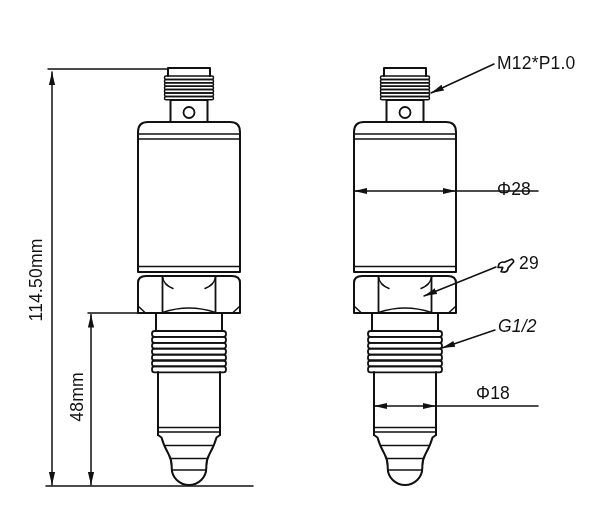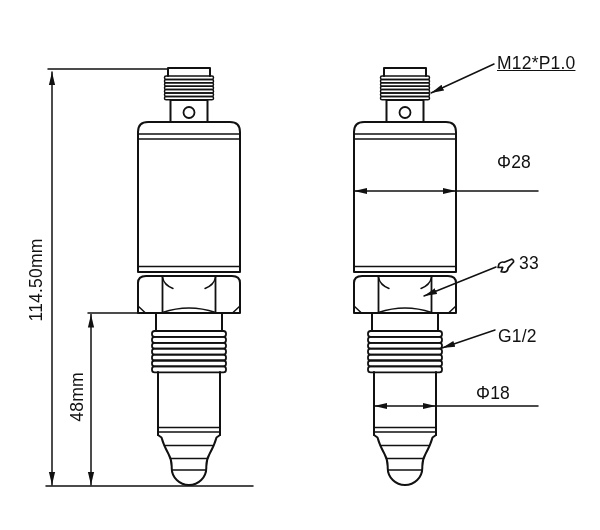--- a/index.html
+++ b/index.html
@@ -104,22 +104,22 @@
       <path d="M -7.2,-2.6 L -4.8,-4.8 A 4.8,4.8 0 0 1 0.8,-3.4
                L 8.6,-1.7 A 2.3,2.3 0 0 1 8.6,1.7 L 0.8,3.4
                A 4.8,4.8 0 0 1 -4.8,4.8 L -7.2,2.6 L -3.4,0 Z" stroke-width="1.7"></path>
     </g>
   </svg>
 
   <div class="lbl vert" style="left:37px;top:280px;">114.50mm</div>
 
   <div class="lbl vert" style="left:78px;top:397px;">48mm</div>
 
-  <div class="lbl" style="left:497px;top:54px;text-decoration:underline;">M12*P1.0</div>
+  <div class="lbl" style="left:497px;top:54px;">M12*P1.0</div>
 
-  <div class="lbl" style="left:497px;top:153px;">Φ28</div>
+  <div class="lbl" style="left:497px;top:180px;">Φ28</div>
 
-  <div class="lbl" style="left:519px;top:254px;">33</div>
+  <div class="lbl" style="left:519px;top:254px;">29</div>
 
-  <div class="lbl" style="left:498px;top:327px;">G1/2</div>
+  <div class="lbl" style="left:498px;top:317px;font-style:italic;">G1/2</div>
 
   <div class="lbl" style="left:476px;top:384px;">Φ18</div>
 </div>
 
 </body></html>

